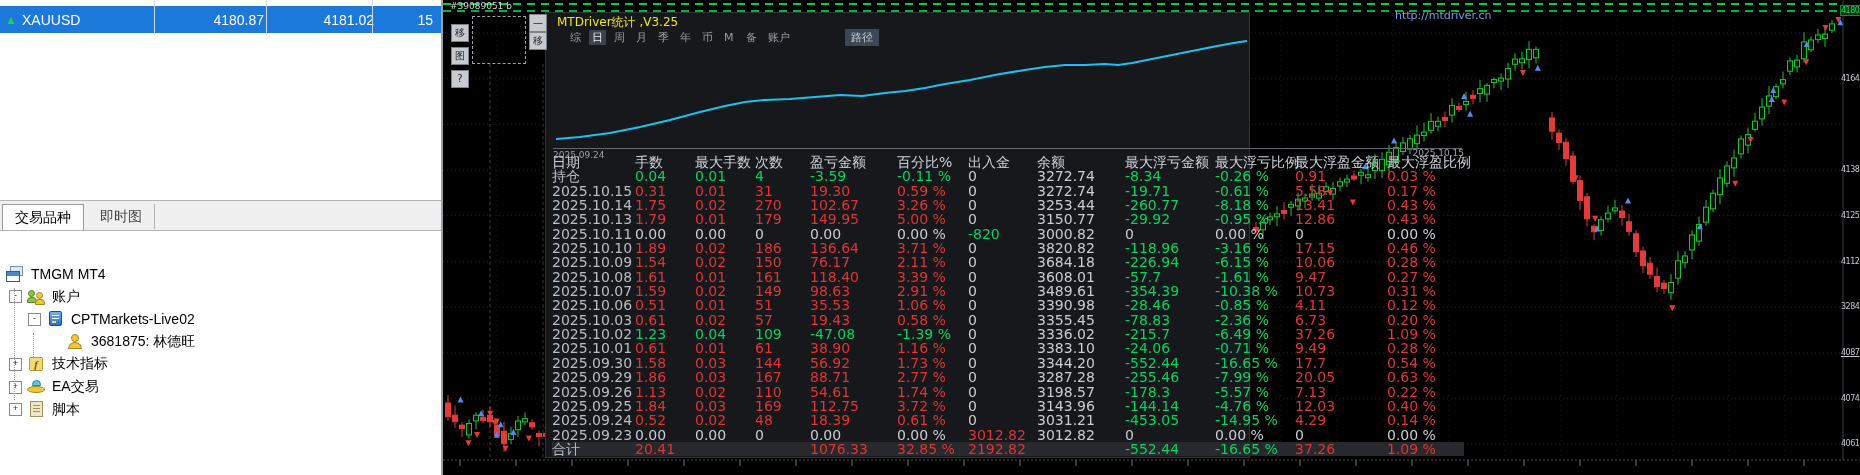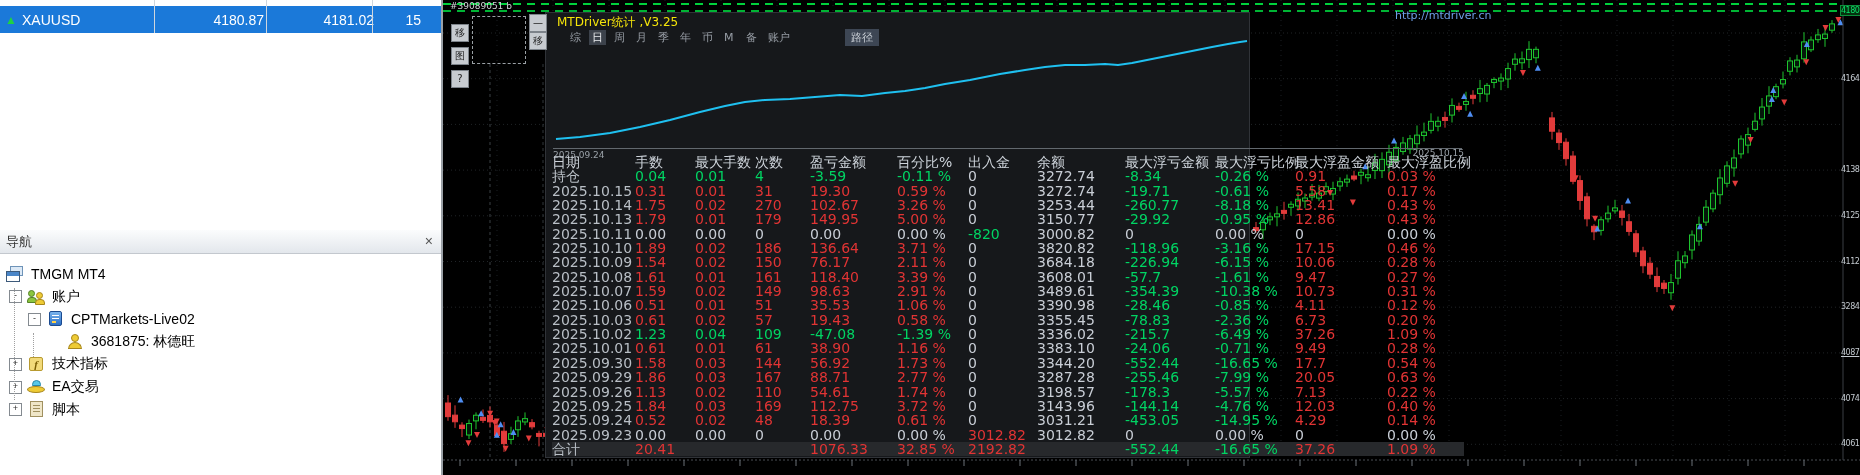--- a/index.html
+++ b/index.html
@@ -6,21 +6,21 @@
   #app{position:relative;width:1860px;height:475px;overflow:hidden;
        font-family:"Liberation Sans",sans-serif;background:#000;}
   
   .left{position:absolute;left:0;top:0;width:441px;height:475px;background:#fff;border-right:2px solid #9aa0a6;}
   .mw-row{position:absolute;left:0;top:6px;width:441px;height:27px;background:#1b79d9;color:#fff;
           font-size:14px;display:flex;align-items:center;}
   .mw-row .arrow{width:22px;text-align:center;color:#1fd144;font-size:12px;}
   .mw-row .sym{flex:0 0 132px;}
   .mw-row .bid{flex:0 0 110px;text-align:right;padding-right:6px;}
   .mw-row .ask{flex:0 0 104px;text-align:right;padding-right:6px;}
-  .mw-row .spr{flex:1;text-align:right;padding-right:20px;}
+  .mw-row .spr{flex:1;text-align:right;padding-right:8px;}
   .mw-sep{position:absolute;top:0;width:1px;height:33px;background:#cfd6dd;}
   .tabbar{position:absolute;left:0;top:200px;width:441px;height:29px;background:#f0f0f0;border-top:1px solid #b5b5b5;border-bottom:1px solid #b5b5b5;}
   .tab{position:absolute;top:3px;height:25px;line-height:25px;padding:0 12px;font-size:14px;color:#444;}
   .tab.act{left:2px;background:#fff;border:1px solid #9a9a9a;border-bottom:none;color:#000;}
   .tab.inact{left:88px;border-right:1px solid #b0b0b0;}
   .navtitle{position:absolute;left:0;top:230px;width:441px;height:23px;background:linear-gradient(#fbfcfd,#e3e7ec);
             border-bottom:1px solid #c3c8ce;font-size:13px;color:#333;line-height:23px;}
   .navtitle .t{padding-left:6px;}
   .navtitle .x{position:absolute;right:8px;top:0;color:#555;font-size:14px;cursor:default;}
   .tree{position:absolute;left:0;top:253px;width:441px;bottom:0;background:#fff;margin-top:8px;}
@@ -89,25 +89,25 @@
       <span class="arrow">▲</span>
       <span class="sym">XAUUSD</span>
       <span class="bid">4180.87</span>
       <span class="ask">4181.02</span>
       <span class="spr">15</span>
     </div>
     <div class="mw-sep" style="left:154px"></div>
     <div class="mw-sep" style="left:266px"></div>
     <div class="mw-sep" style="left:372px"></div>
 
-
-    <div class="navtitle">
-      <span class="t">导航</span>
-      <span class="x">×</span>
+    <div class="tabbar">
+      <div class="tab act">交易品种</div>
+      <div class="tab inact">即时图</div>
     </div>
+
     <div class="tree">
         <div class="titem" style="top: 2px; left: 6px;">
           <span class="ico ico-terminal">
             <i class="b"></i>
             <i class="f"></i>
           </span>
           <span>TMGM MT4</span>
         </div>
         <div class="titem" style="top: 24.6px; left: 9px;">
           <span class="ebox">-</span>

